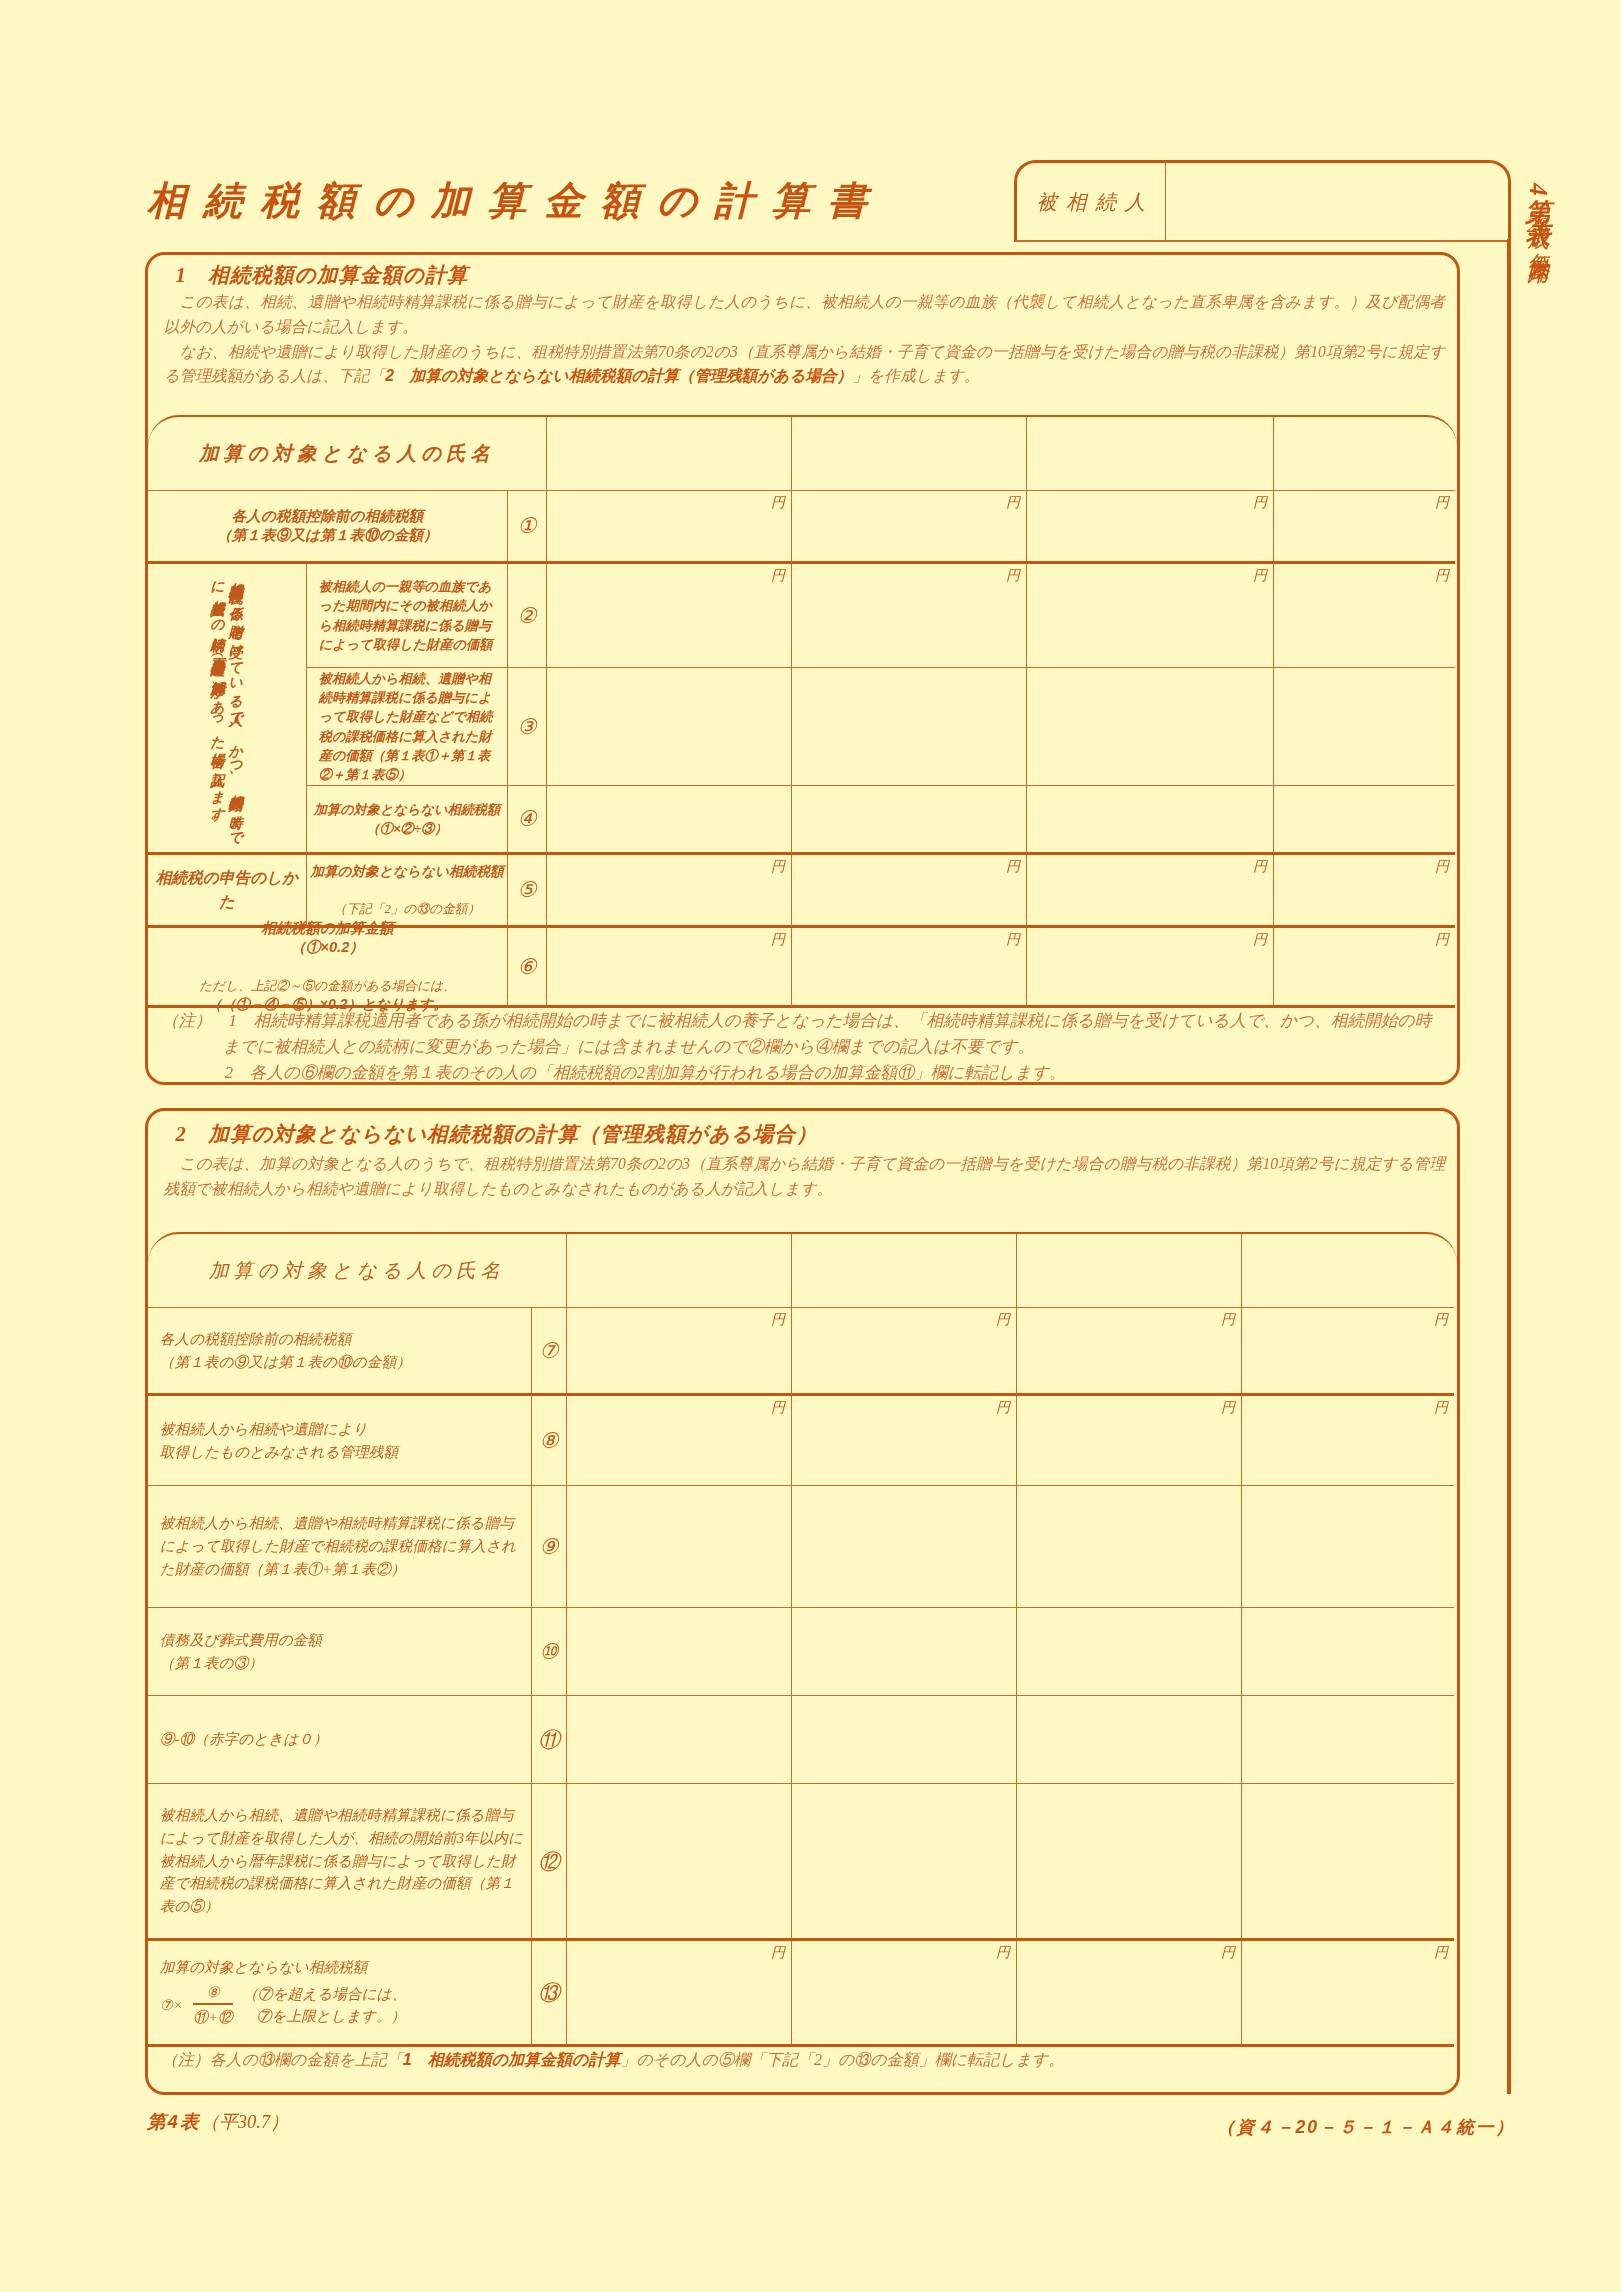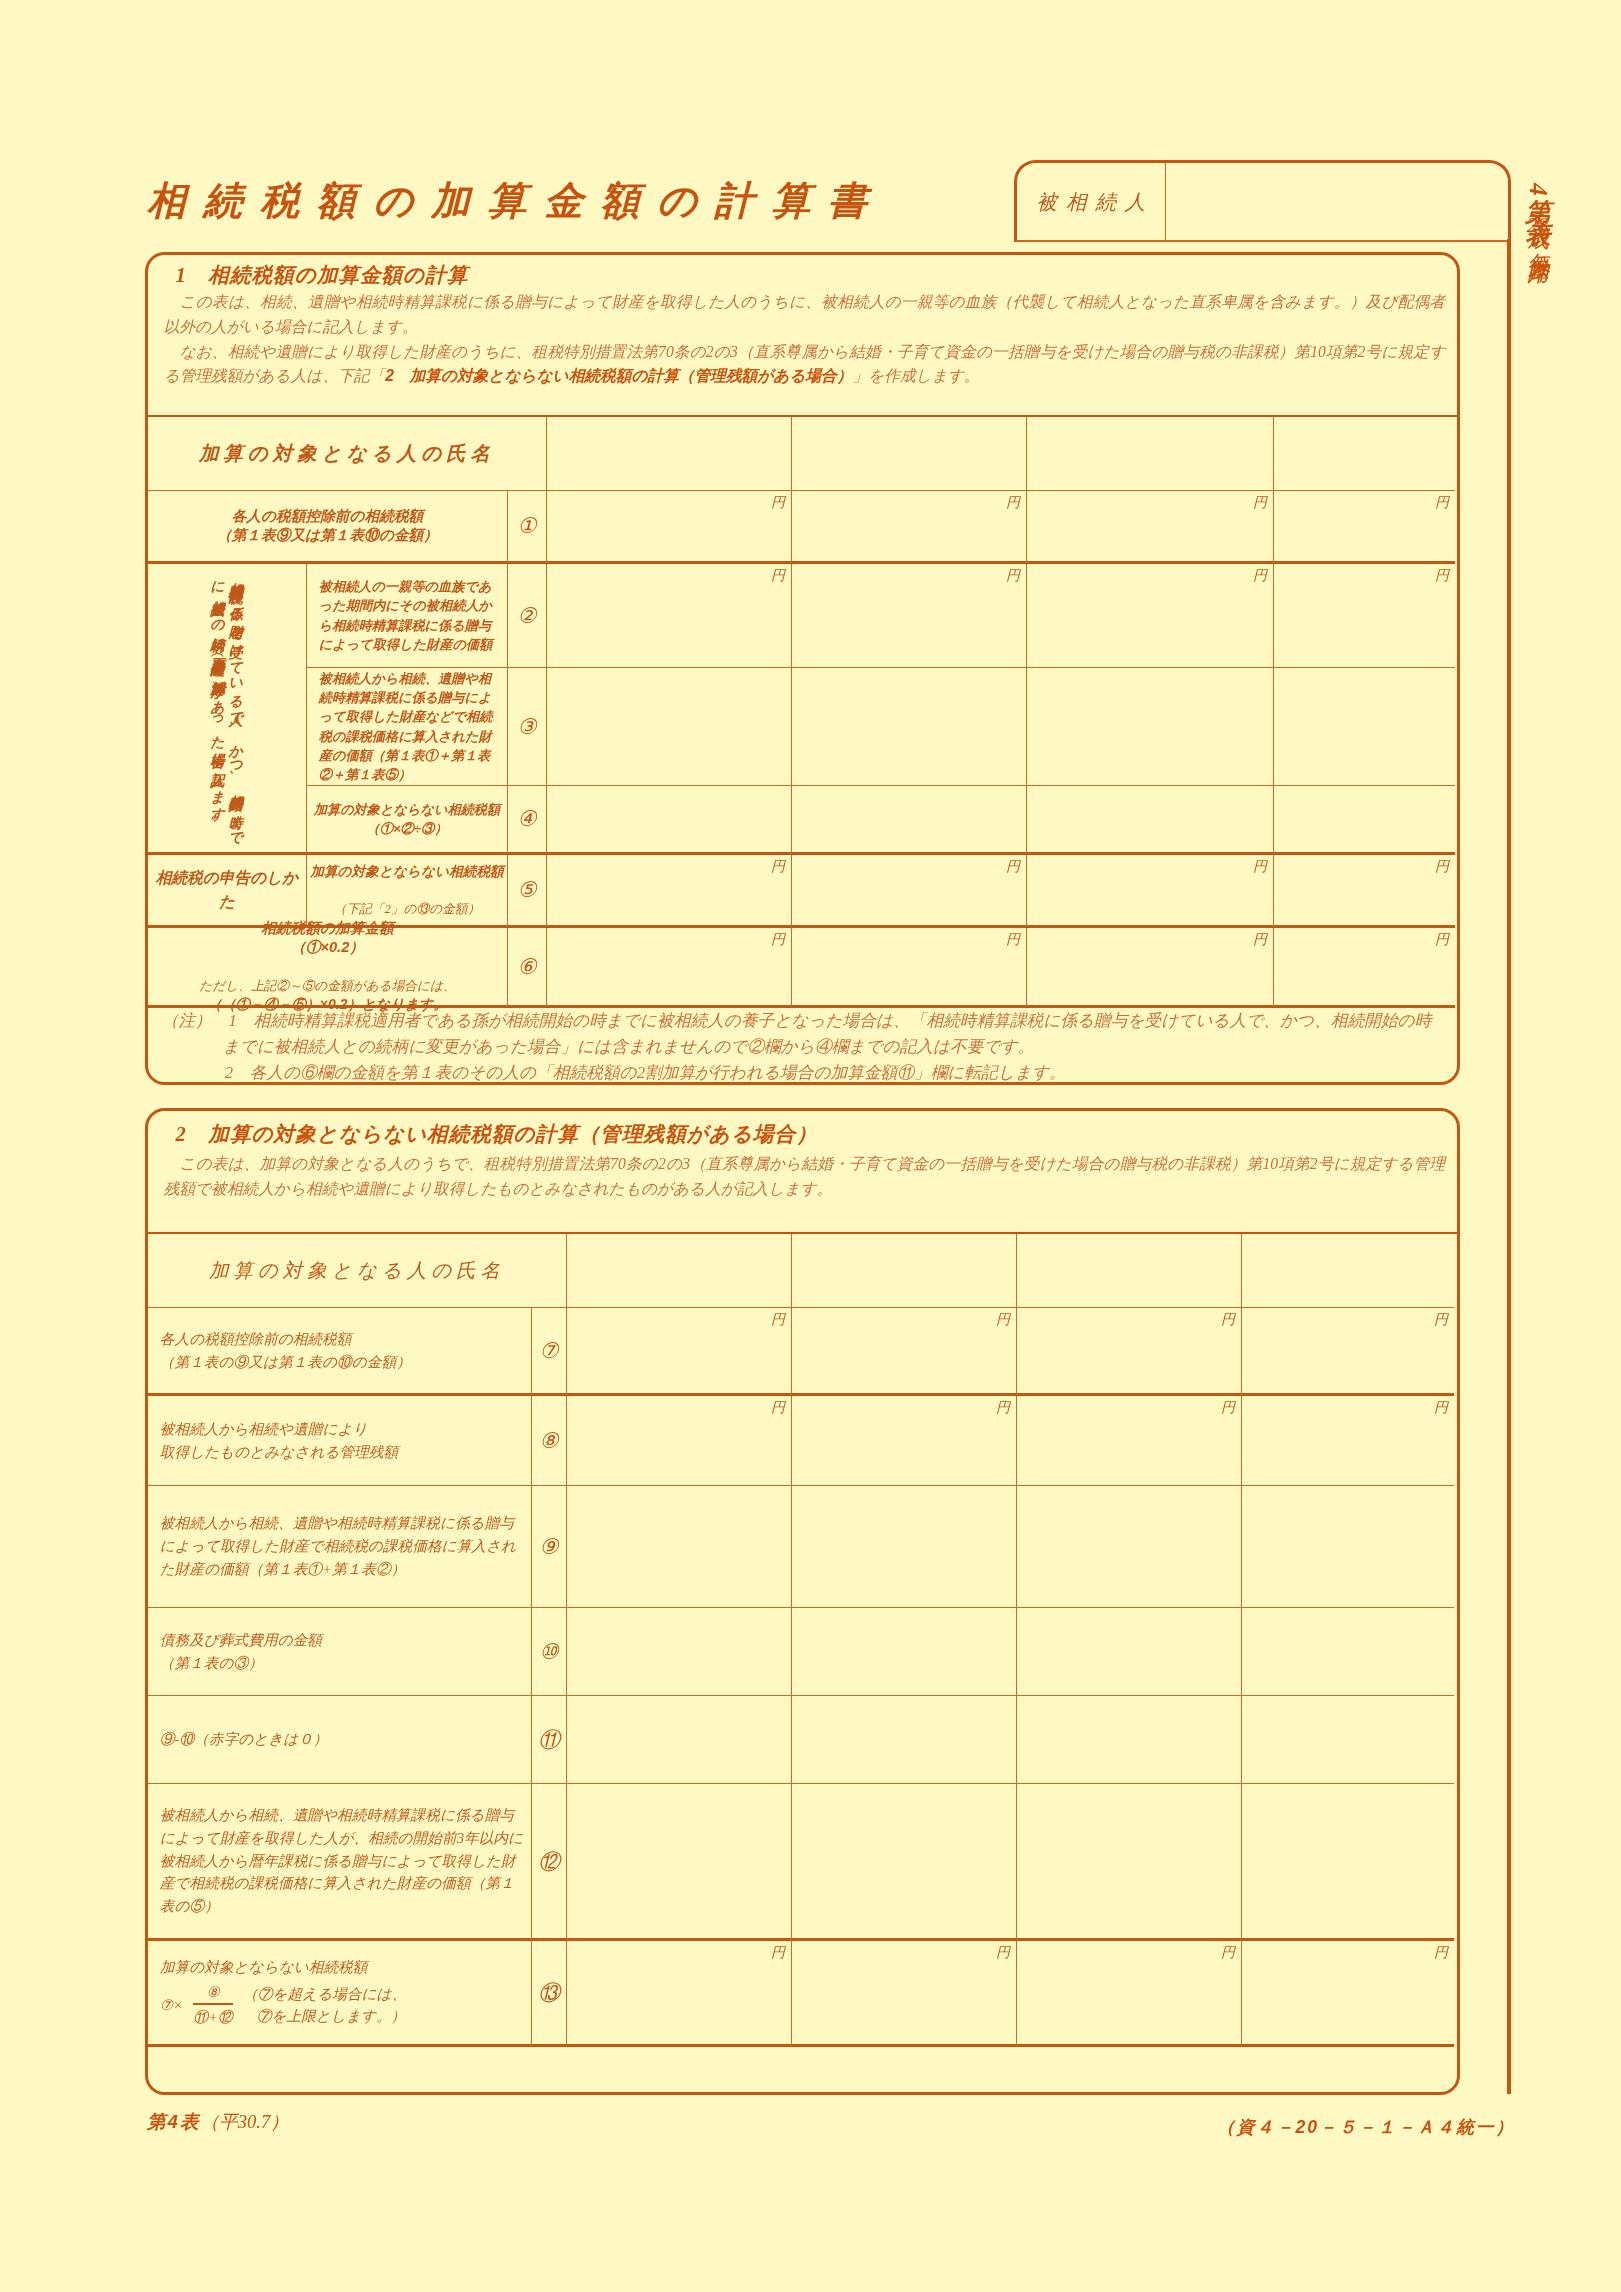--- a/index.html
+++ b/index.html
@@ -34,21 +34,21 @@
   .box1{top:252px;height:833px;}
   .box2{top:1108px;height:987px;}
   .sec-head{position:absolute;left:27.4px;top:5.9px;font-size:20.6px;font-weight:bold;color:#c8530e;letter-spacing:1px;}
   .box2 .sec-head{top:8.8px;}
   .intro{position:absolute;left:15.7px;right:11.8px;font-size:15.7px;line-height:1.58;color:var(--tl);text-align:justify;}
   .box1 .intro{top:35px;}
   .box2 .intro{top:41px;}
   .intro b{color:#c8530e;font-family:"Liberation Sans",sans-serif;}
 
   
-  .grid{position:absolute;left:0;right:0;display:grid;border-top:2.9px solid var(--bd);}
+  .grid{position:absolute;left:0;right:0;display:grid;border-top:2.9px solid var(--bd);border-radius:31px;}
   .t1{top:160px;grid-template-columns:159px 201px 39px 245px 235px 247px 181px;
       grid-template-rows:74px 73px 104px 118px 69px 73px 80px;}
   .t2{top:121px;grid-template-columns:384px 35px 225px 225px 225px 212px;
       grid-template-rows:74px 88px 90px 122px 88px 88px 157px 106px;}
   .c{border-bottom:1.5px solid var(--ln);position:relative;font-size:14.7px;color:var(--tx);}
   .br{border-right:1.5px solid var(--ln);}
   .bk{border-bottom:3.9px solid var(--bd) !important;}
   .cc{display:flex;flex-direction:column;align-items:center;justify-content:center;text-align:center;}
   .cl{display:flex;flex-direction:column;justify-content:center;padding:3.9px 7.8px 3.9px 11.8px;text-align:left;}
   .num{display:flex;align-items:center;justify-content:center;font-size:21.6px;}
@@ -311,20 +311,23 @@
           <span class="yen">円</span>
         </div>
       <div class="c m br bk" style="grid-column:5;grid-row:8">
           <span class="yen">円</span>
         </div>
       <div class="c m bk" style="grid-column:6;grid-row:8">
           <span class="yen">円</span>
         </div>
     </div>
 
+    <div class="note2row">
+      <span>（注）各人の⑬欄の金額を上記「</span><b>1　相続税額の加算金額の計算</b><span>」のその人の⑤欄「下記「2」の⑬の金額」欄に転記します。</span>
+    </div>
   </div>
 
   <div class="footer-l">
     <span class="big">第4表</span><span>（平30.7）</span>
   </div>
   <div class="footer-r">（資４－20－５－１－Ａ４統一）</div>
 
 </div>
 
 

